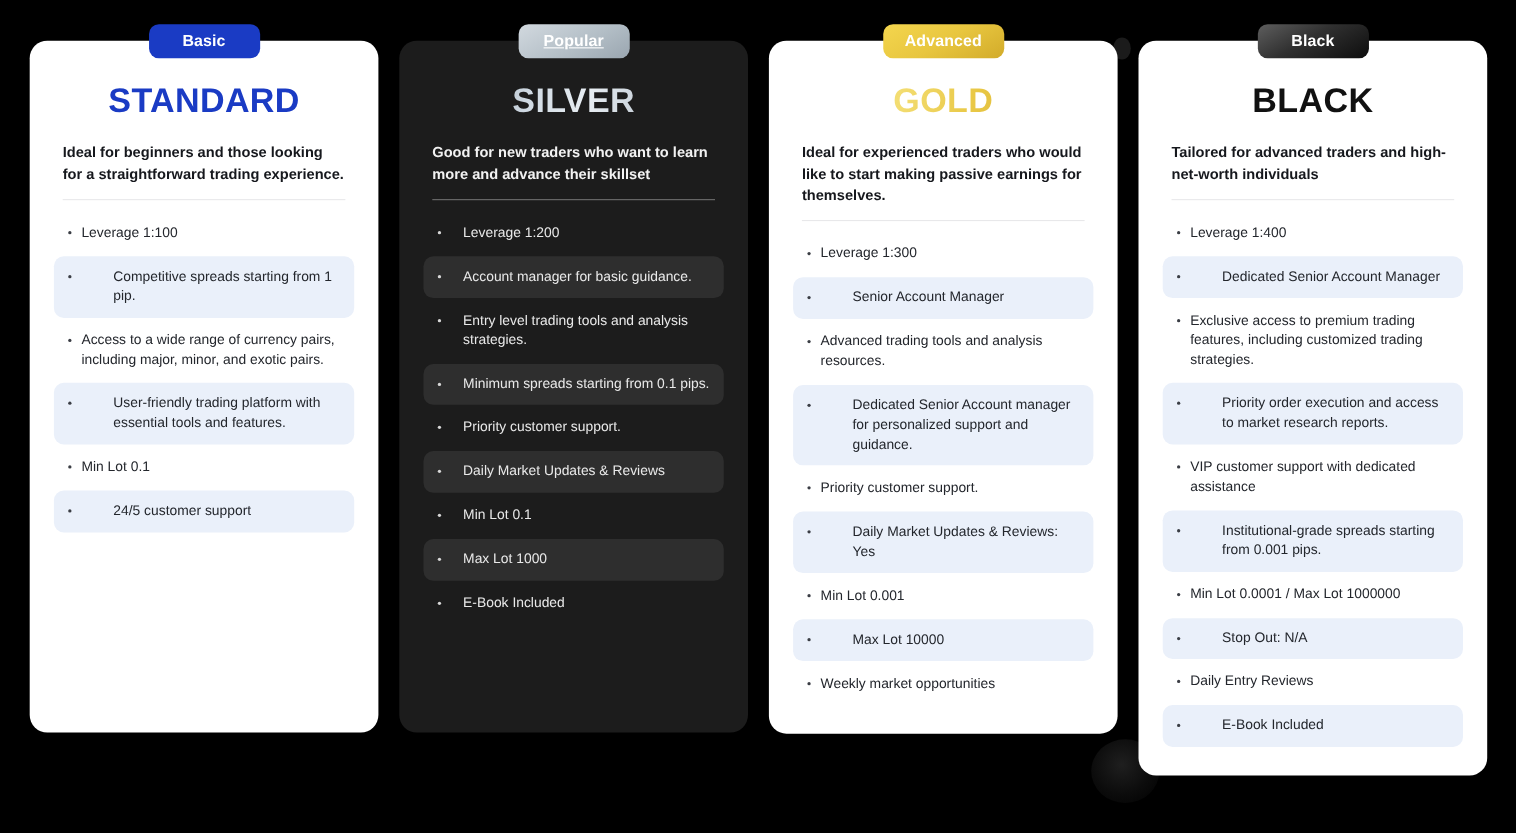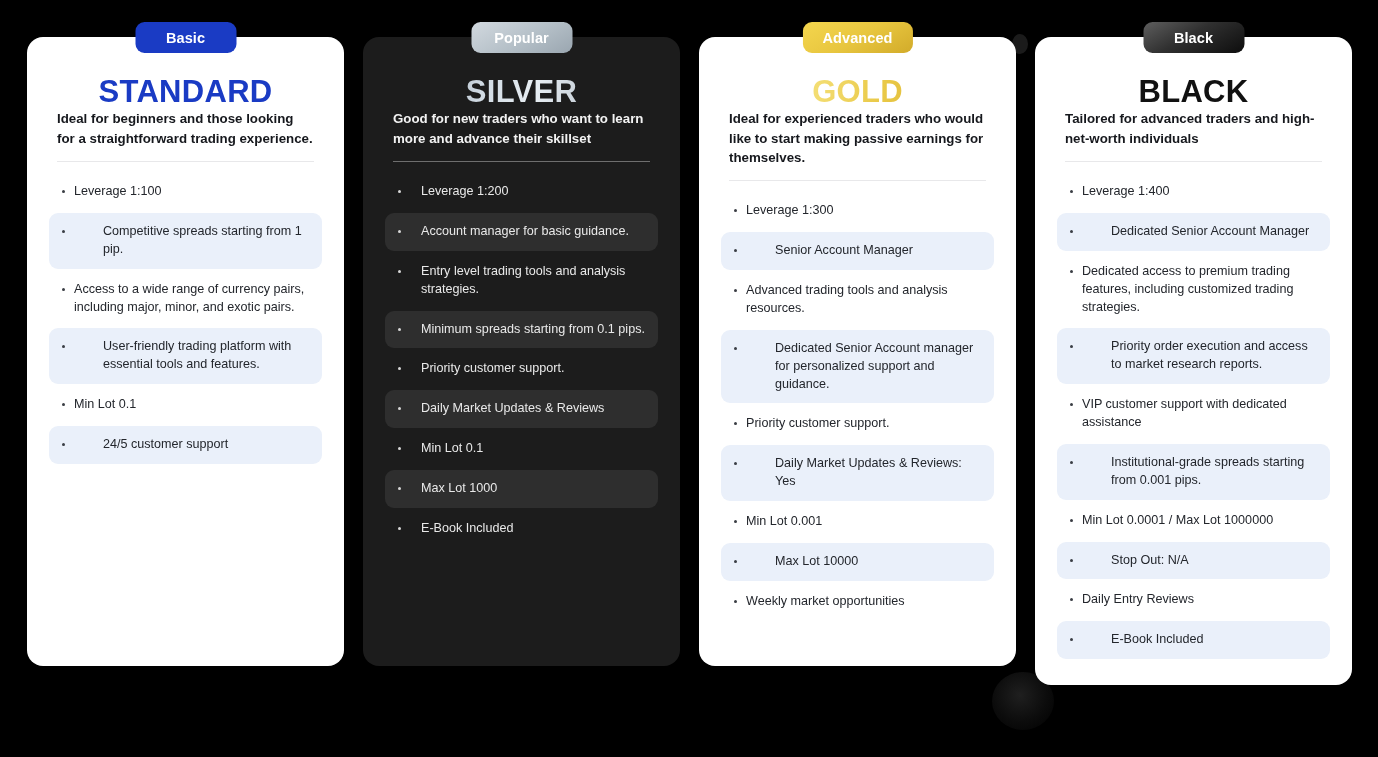--- a/index.html
+++ b/index.html
@@ -36,42 +36,42 @@
     border-radius: 9px;
     font-size: 14.5px;
     font-weight: 700;
     text-align: center;
     color: #ffffff;
     letter-spacing: 0.1px;
     z-index: 3;
     white-space: nowrap;
   }
   .badge.basic   { background: #1a3bc4; }
-  .badge.popular { background: linear-gradient(150deg, #d2d9df 0%, #b4bfc7 55%, #9aa6b0 100%); color:#ffffff; }
+  .badge.popular { background: linear-gradient(150deg, #d2d9df 0%, #b4bfc7 55%, #9aa6b0 100%); color:#ffffff;text-decoration:underline; }
   .badge.advanced{ background: linear-gradient(150deg, #f4d64e 0%, #e8c63f 50%, #d2ab2a 100%); color:#ffffff; }
   .badge.black   { background: linear-gradient(150deg, #5e5e5e 0%, #303030 45%, #0d0d0d 100%); color:#ffffff; }
 
   .card {
     position: relative;
     margin-top: 15px;
     border-radius: 16px;
     min-height: 629px;
     padding: 38px 22px 24px 22px;
     z-index: 2;
   }
   .card.light { background: #ffffff; }
   .card.dark  { background: #1c1c1c; }
 
   .plan-title {
     text-align: center;
     font-size: 31px;
     font-weight: 700;
     letter-spacing: 0.3px;
     line-height: 1.08;
-    margin-bottom: 1px;
+    margin-bottom: 21px;
   }
   .plan-title.standard { color: #1a3bc4; }
   .plan-title.silver {
     background: linear-gradient(100deg, #7f8c99 0%, #cfd9e2 35%, #e8eef3 55%, #93a0ad 100%);
     -webkit-background-clip: text;
     background-clip: text;
     color: transparent;
   }
   .plan-title.gold {
     background: linear-gradient(100deg, #e2b835 0%, #f3dd72 35%, #e9c846 60%, #cfa82a 100%);
@@ -275,21 +275,21 @@
             <li class="feature">
               <span class="bullet"></span>
               <span class="feature-text">Leverage 1:400</span>
             </li>
             <li class="feature hl">
               <span class="bullet"></span>
               <span class="feature-text">Dedicated Senior Account Manager</span>
             </li>
             <li class="feature">
               <span class="bullet"></span>
-              <span class="feature-text">Dedicated access to premium trading features, including customized trading strategies.</span>
+              <span class="feature-text">Exclusive access to premium trading features, including customized trading strategies.</span>
             </li>
             <li class="feature hl">
               <span class="bullet"></span>
               <span class="feature-text">Priority order execution and access to market research reports.</span>
             </li>
             <li class="feature">
               <span class="bullet"></span>
               <span class="feature-text">VIP customer support with dedicated assistance</span>
             </li>
             <li class="feature hl">

